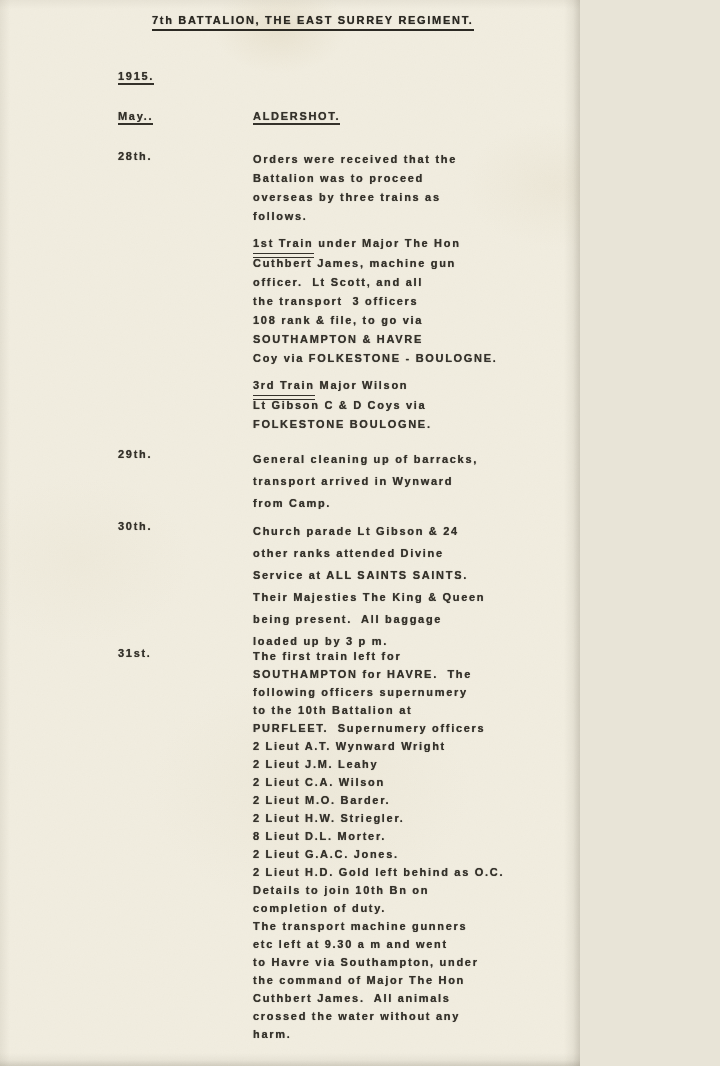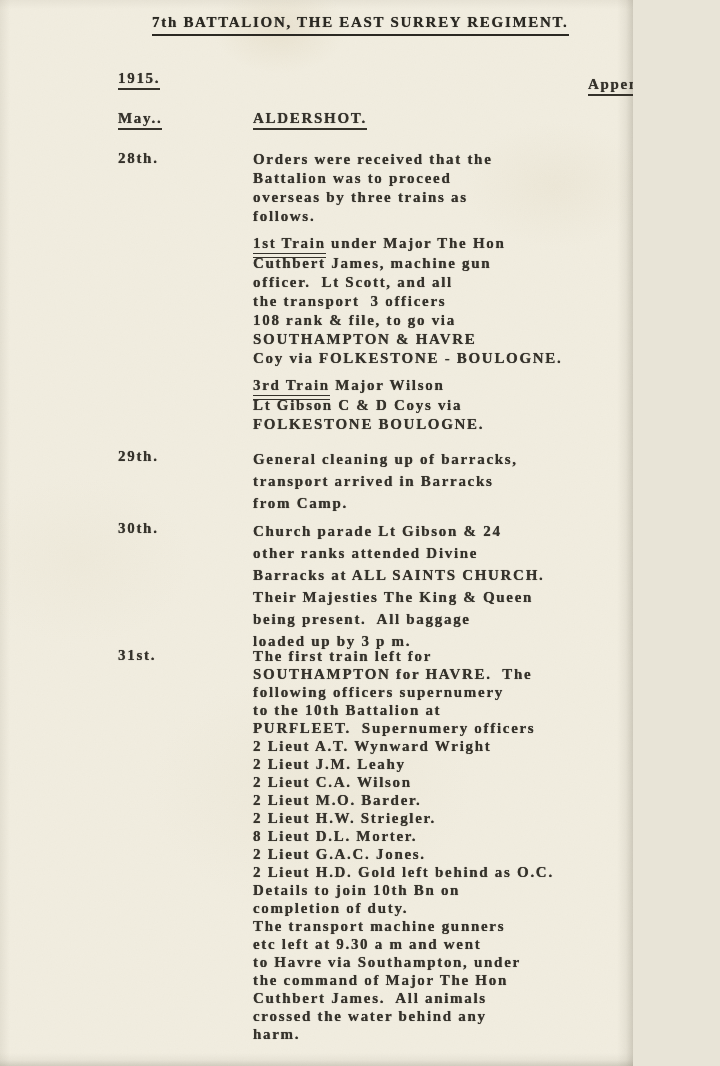--- a/index.html
+++ b/index.html
@@ -1,24 +1,24 @@
 <!DOCTYPE html>
 <html><head>
 <meta charset="utf-8">
 <style>
   html, body { margin: 0; padding: 0; background: #e8e4d7; }
 
   .page {
     position: relative;
-    width: 633px;
+    width: 580px;
     height: 1066px;
     overflow: hidden;
-    font-family: Liberation Serif, serif;
+    font-family: Liberation Sans, sans-serif;
     font-weight: 700;
-    font-size: 15px;
+    font-size: 11px;
     letter-spacing: 1.7px;
     color: #35322b;
     text-shadow: 0 0 0.7px rgba(44, 41, 34, 0.85);
     background:
       radial-gradient(ellipse 95px 65px at 280px 28px, rgba(199,182,144,0.20), transparent 70%),
       radial-gradient(ellipse 130px 90px at 555px 185px, rgba(205,192,160,0.13), transparent 70%),
       radial-gradient(ellipse 230px 170px at 310px 790px, rgba(208,198,168,0.12), transparent 70%),
       radial-gradient(ellipse 160px 120px at 80px 560px, rgba(214,204,176,0.10), transparent 70%),
       linear-gradient(to left,  rgba(128,122,106,0.30) 0px, rgba(128,122,106,0.10) 7px, rgba(128,122,106,0.0) 16px),
       linear-gradient(to top,   rgba(128,122,106,0.28) 0px, rgba(128,122,106,0.08) 6px, rgba(128,122,106,0.0) 13px),
@@ -97,30 +97,30 @@
           <div class="line"><span>Coy via FOLKESTONE - BOULOGNE.</span></div>
           <div class="line"><span class="uu">3rd Train</span><span> Major Wilson</span></div>
           <div class="line"><span>Lt Gibson C &amp; D Coys via</span></div>
           <div class="line"><span>FOLKESTONE BOULOGNE.</span></div>
         </div>
       </div>
       <div class="entry">
         <div class="date">29th.</div>
         <div class="body">
           <div class="line"><span>General cleaning up of barracks,</span></div>
-          <div class="line"><span>transport arrived in Barracks</span></div>
+          <div class="line"><span>transport arrived in Wynward</span></div>
           <div class="line"><span>from Camp.</span></div>
         </div>
       </div>
       <div class="entry">
         <div class="date">30th.</div>
         <div class="body">
           <div class="line"><span>Church parade Lt Gibson &amp; 24</span></div>
           <div class="line"><span>other ranks attended Divine</span></div>
-          <div class="line"><span>Barracks at ALL SAINTS CHURCH.</span></div>
+          <div class="line"><span>Service at ALL SAINTS SAINTS.</span></div>
           <div class="line"><span>Their Majesties The King &amp; Queen</span></div>
           <div class="line"><span>being present.  All baggage</span></div>
           <div class="line"><span>loaded up by 3 p m.</span></div>
         </div>
       </div>
       <div class="entry">
         <div class="date">31st.</div>
         <div class="body">
           <div class="line"><span>The first train left for</span></div>
           <div class="line"><span>SOUTHAMPTON for HAVRE.  The</span></div>
@@ -135,21 +135,21 @@
           <div class="line"><span>8 Lieut D.L. Morter.</span></div>
           <div class="line"><span>2 Lieut G.A.C. Jones.</span></div>
           <div class="line"><span>2 Lieut H.D. Gold left behind as O.C.</span></div>
           <div class="line"><span>Details to join 10th Bn on</span></div>
           <div class="line"><span>completion of duty.</span></div>
           <div class="line"><span>The transport machine gunners</span></div>
           <div class="line"><span>etc left at 9.30 a m and went</span></div>
           <div class="line"><span>to Havre via Southampton, under</span></div>
           <div class="line"><span>the command of Major The Hon</span></div>
           <div class="line"><span>Cuthbert James.  All animals</span></div>
-          <div class="line"><span>crossed the water behind any</span></div>
+          <div class="line"><span>crossed the water without any</span></div>
           <div class="line"><span>harm.</span></div>
         </div>
       </div>
     </div>
 
   <svg class="grain" width="720" height="1066" xmlns="http://www.w3.org/2000/svg">
     <filter id="paperNoise">
       <feTurbulence type="fractalNoise" baseFrequency="0.85" numOctaves="2" stitchTiles="stitch" result="n"></feTurbulence>
       <feColorMatrix in="n" type="matrix" values="0 0 0 0 0.52
                 0 0 0 0 0.49

